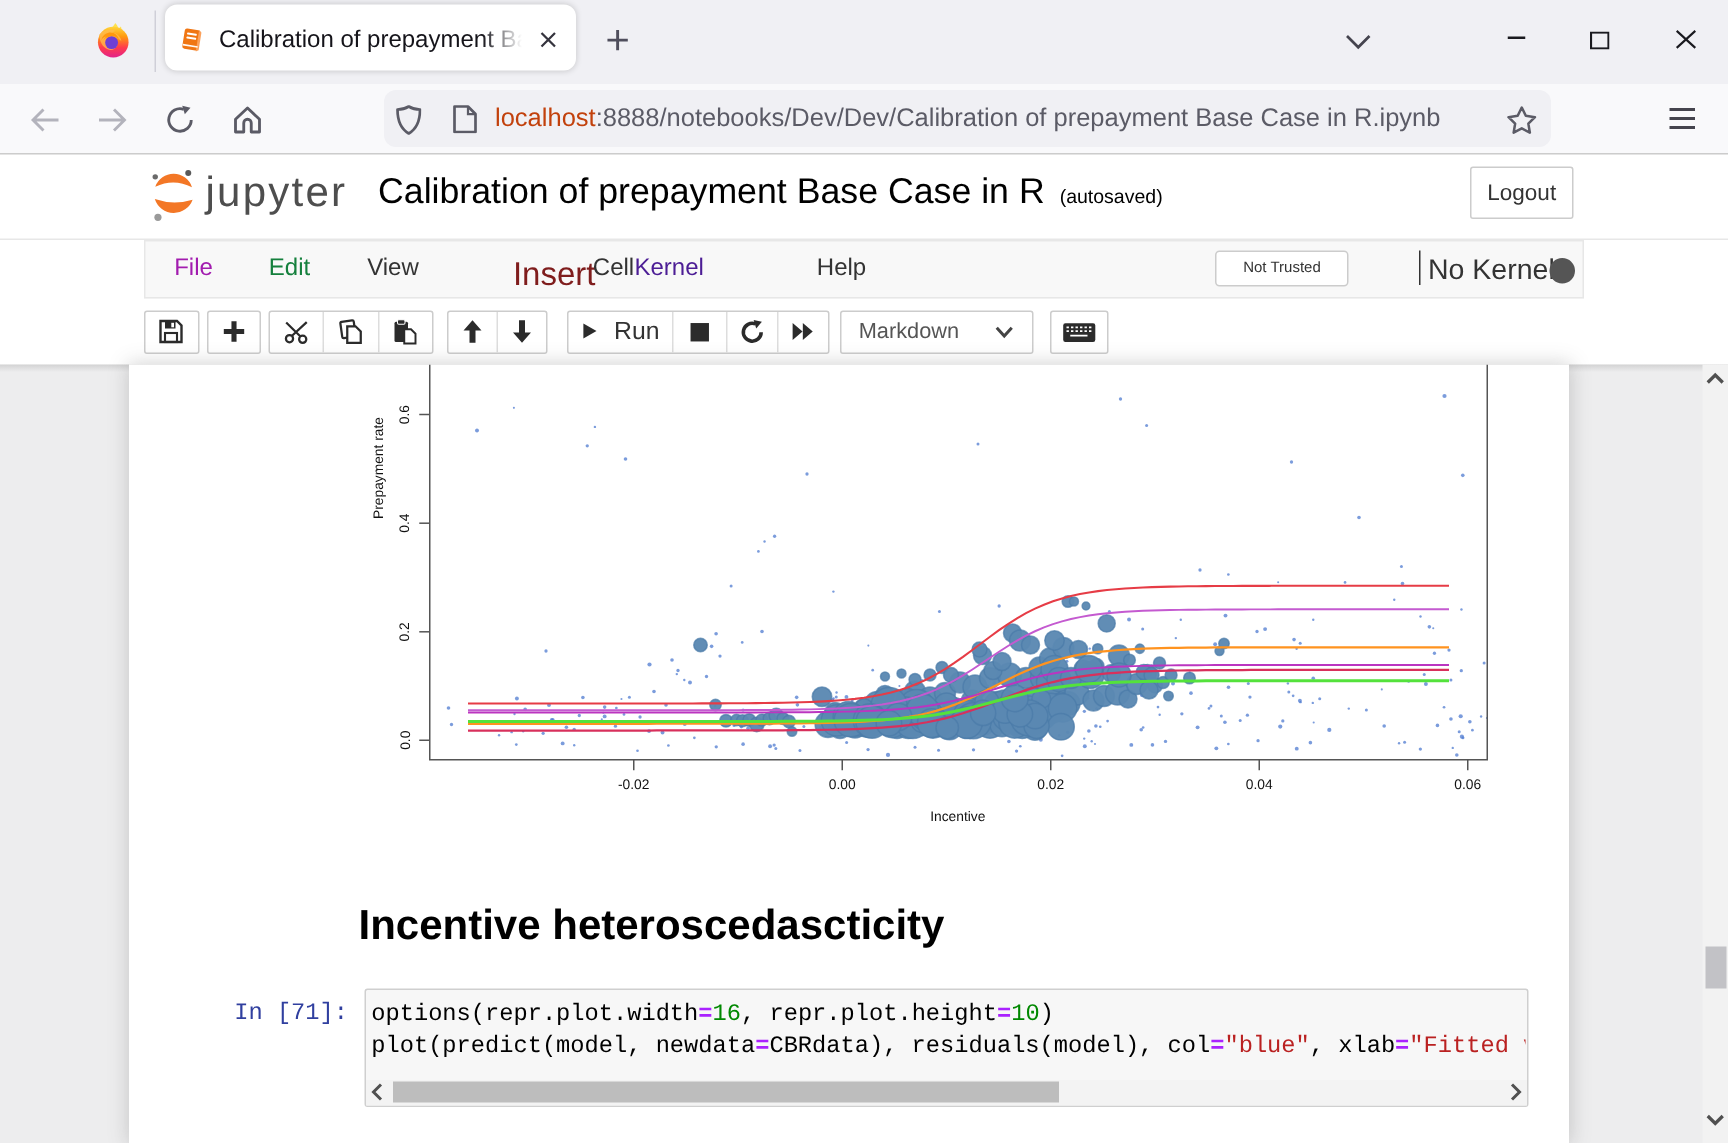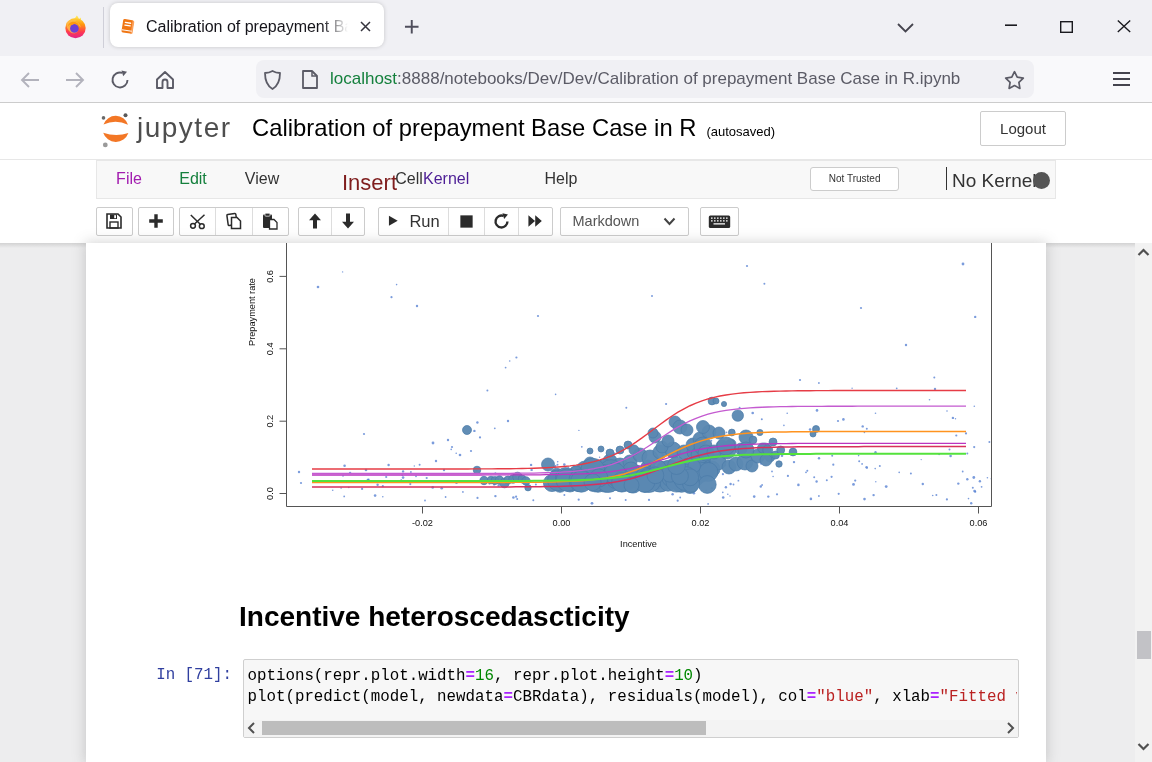--- a/index.html
+++ b/index.html
@@ -71,38 +71,38 @@
 <path d="M2 9.5 L10 2 L18 9.5 V18 H12.5 V12 a2.5 2.5 0 0 0 -5 0 V18 H2 Z" stroke="#5b5b66" stroke-width="1.9" fill="none" stroke-linejoin="round"></path>
   </svg>
 <div class="abs" style="left:256px;top:60px;width:778px;height:38px;background:#f0f0f4;border-radius:8px"></div>
 <svg class="abs" style="left:264px;top:70px" width="17" height="20" viewBox="0 0 17 20">
 <path d="M8.5 1 C11 2.5 13.5 3 16 3 C16 10 14.5 15.5 8.5 19 C2.5 15.5 1 10 1 3 C3.5 3 6 2.5 8.5 1 Z" stroke="#5b5b66" stroke-width="1.8" fill="none" stroke-linejoin="round"></path>
   </svg>
 <svg class="abs" style="left:302px;top:70px" width="16" height="19" viewBox="0 0 16 19">
 <path d="M1 1 H10 L15 6 V18 H1 Z" stroke="#5b5b66" stroke-width="1.8" fill="none" stroke-linejoin="round"></path>
 <path d="M10 1 V6 H15" stroke="#5b5b66" stroke-width="1.5" fill="none"></path>
   </svg>
-<div class="abs" style="left:330px;top:69px;font-size:17px;color:#5b5b66;white-space:nowrap"><span style="color:#15803d">localhost</span>:8888/notebooks/Dev/Dev/Calibration of prepayment Base Case in R.ipynb</div>
+<div class="abs" style="left:330px;top:69px;font-size:17px;color:#5b5b66;white-space:nowrap"><span style="color:#c2410c">localhost</span>:8888/notebooks/Dev/Dev/Calibration of prepayment Base Case in R.ipynb</div>
 <svg class="abs" style="left:1004px;top:70px" width="21" height="20" viewBox="0 0 21 20">
 <path d="M10.5 1.7 L13.2 7.2 L19.3 8.1 L14.9 12.4 L15.9 18.4 L10.5 15.6 L5.1 18.4 L6.1 12.4 L1.7 8.1 L7.8 7.2 Z" stroke="#5b5b66" stroke-width="1.7" fill="none" stroke-linejoin="round"></path>
   </svg>
 <svg class="abs" style="left:1112px;top:71px" width="19" height="16" viewBox="0 0 19 16">
     <path d="M1 2 H18 M1 8 H18 M1 14 H18" stroke="#45444e" stroke-width="1.9" fill="none"></path>
   </svg>
 <div class="abs" style="left:0;top:104px;width:1152px;height:139px;background:#fff"></div>
 <svg class="abs" style="left:96px;top:108px" width="42" height="44" viewBox="0 0 42 44">
 <path d="M7.5 16.5 A12.93 12.93 0 0 1 32 16.8 A27.75 27.75 0 0 0 7.5 16.5 Z" fill="#f37726"></path>
 <path d="M7.2 24.7 A40.7 40.7 0 0 0 32.4 25.1 A13.3 13.3 0 0 1 7.2 24.7 Z" fill="#f37726"></path>
 <circle cx="7.5" cy="9.9" r="1.8" fill="#6a6a6a"></circle>
 <circle cx="29.5" cy="7.3" r="2.0" fill="#595959"></circle>
 <circle cx="9.3" cy="36.9" r="2.4" fill="#9a9a9a"></circle>
 </svg>
 <div class="abs" style="left:137px;top:112px;font-size:28px;color:#4e4e4e;letter-spacing:1.5px">jupyter</div>
 <div class="abs" style="left:252px;top:113.5px;font-size:23.8px;color:#000">Calibration of prepayment Base Case in R<span style="font-size:13px;margin-left:10px">(autosaved)</span></div>
-<div class="btn" style="left:980px;top:111px;width:86px;height:35px;font-size:15px;color:#333;display:flex;align-items:center;justify-content:center">Logout</div>
+<div class="btn" style="left:980px;top:111px;width:69px;height:35px;font-size:15px;color:#333;display:flex;align-items:center;justify-content:center">Logout</div>
 <div class="abs" style="left:0;top:159px;width:1152px;height:1px;background:#e7e7e7"></div>
 <div class="abs" style="left:96px;top:160px;width:960px;height:39px;background:#f8f8f8;border:1px solid #e7e7e7"></div>
 <div class="abs" style="left:129px;top:170px;width:120px;margin-left:-60px;text-align:center;font-size:16px;color:#a21caf">File</div>
 <div class="abs" style="left:193px;top:170px;width:120px;margin-left:-60px;text-align:center;font-size:16px;color:#15803d">Edit</div>
 <div class="abs" style="left:262px;top:170px;width:120px;margin-left:-60px;text-align:center;font-size:16px;color:#333">View</div>
 <div class="abs" style="left:337px;top:170px;width:120px;margin-left:-60px;text-align:right;font-size:22px;color:#7f1d1d">Insert</div>
 <div class="abs" style="left:409px;top:170px;width:120px;margin-left:-60px;text-align:center;font-size:16px;color:#333">Cell</div>
 <div class="abs" style="left:483px;top:170px;width:120px;margin-left:-60px;text-align:left;font-size:16px;color:#4c1d95">Kernel</div>
 <div class="abs" style="left:561px;top:170px;width:120px;margin-left:-60px;text-align:center;font-size:16px;color:#333">Help</div>
 <div class="btn" style="left:810px;top:167px;width:89.3px;height:23.5px;font-size:10px;color:#333;display:flex;align-items:center;justify-content:center;border-radius:3px">Not Trusted</div>

